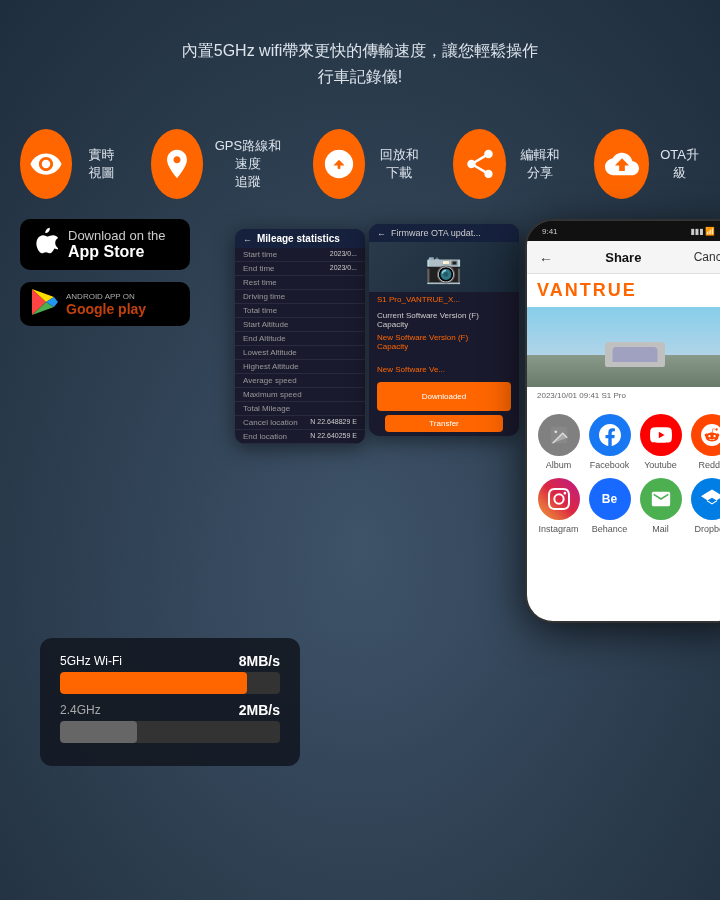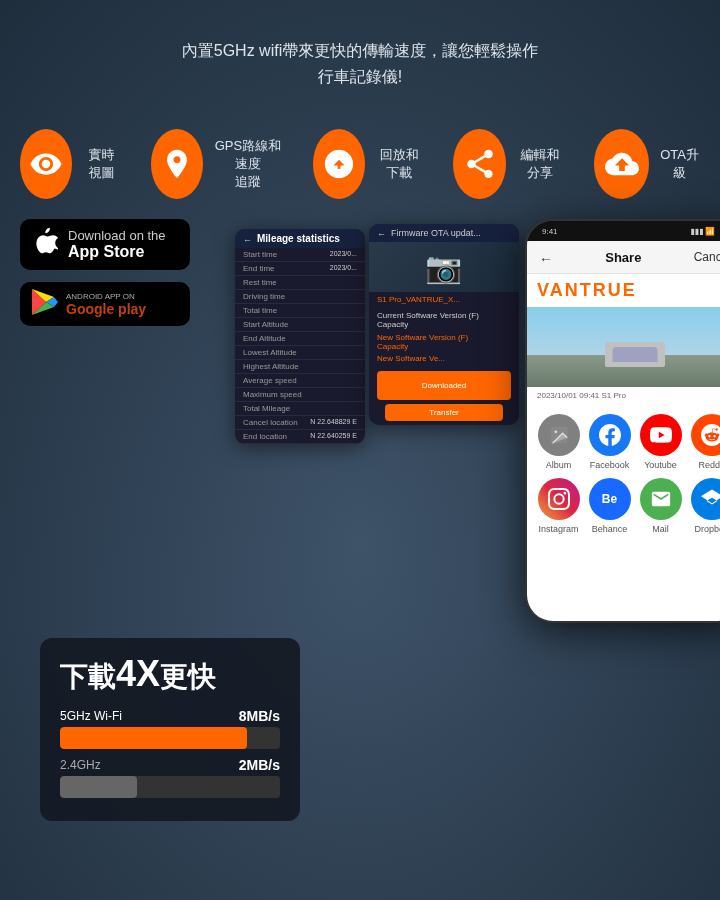--- a/index.html
+++ b/index.html
@@ -662,21 +662,21 @@
         <div class="ota-product-name">S1 Pro_VANTRUE_X...</div>
         <div class="ota-version-info">
           <div class="current">
             <span>Current Software Version (F)</span><br>
             <span>Capacity</span>
           </div>
           <div class="new-version">
             <span>New Software Version (F)</span><br>
             <span>Capacity</span>
           </div>
-          <div style="color:#ff6600;margin-top:3px;font-size:8px;">New Software Ve...</div>
+          <div style="color:#ff6600;margin-top:14px;font-size:8px;">New Software Ve...</div>
         </div>
         <div class="ota-btn">Downloaded</div>
         <div class="transfer-btn">Transfer</div>
       </div>
 
       <div class="phone-main" style="margin-left:6px;">
         <div class="phone-notch-bar">
           <span>9:41</span>
           <span>▮▮▮ 📶 🔋</span>
         </div>
@@ -772,23 +772,20 @@
     <span class="share-icon-label">Dropbox</span>
   </div>
             </div>
         </div>
       </div>
     </div>
   </div>
 
   <div style="padding: 0 20px;">
     <div class="speed-section">
-      <div class="speed-title">
-        <span>下載</span><span class="x4">4X</span><span>更快</span>
-      </div>
       <div id="speed-bars">
           <div class="speed-bar-item">
     <div class="speed-bar-label">
       <span class="speed-bar-name" style="color:white">5GHz  Wi-Fi</span>
       <span class="speed-bar-value">8MB/s</span>
     </div>
     <div class="speed-bar-bg speed-bar-bg-full">
       <div class="speed-bar-fill" style="background:#ff6600;width:85%"></div>
     </div>
   </div>

